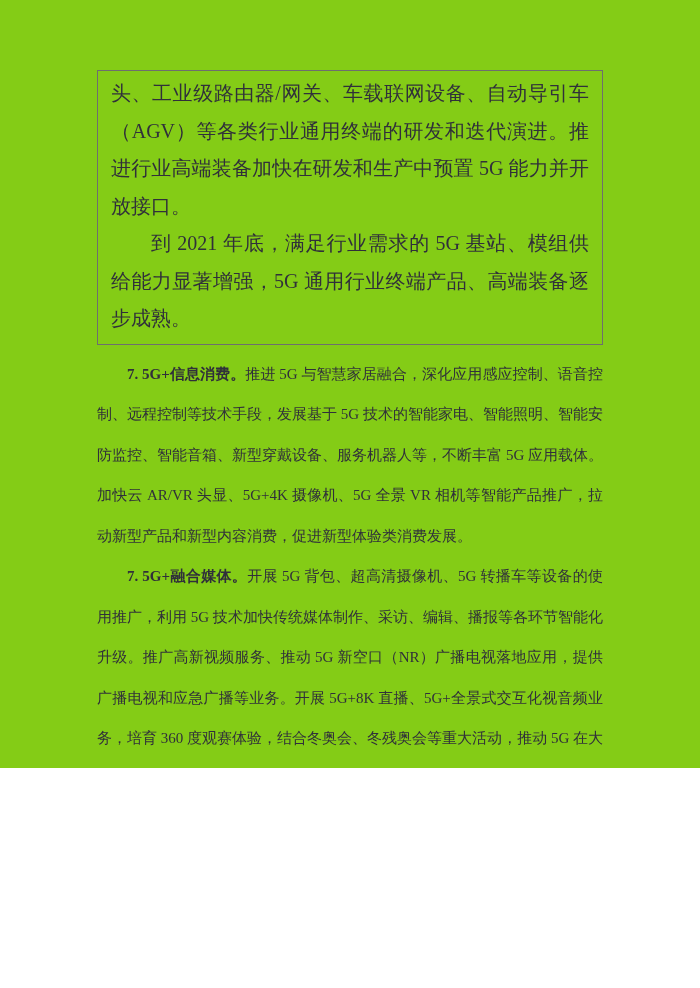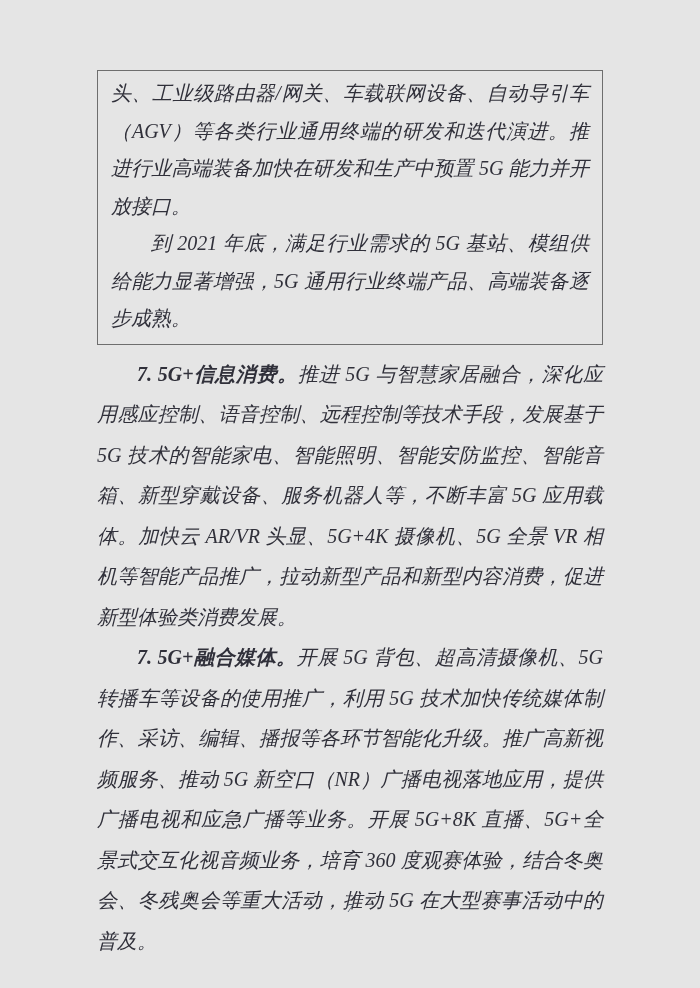--- a/index.html
+++ b/index.html
@@ -3,26 +3,25 @@
 <meta charset="utf-8">
 <style>
   html, body {
     margin: 0;
     padding: 0;
     background: #ffffff;
   }
   .page {
     position: relative;
     width: 700px;
-    height: 988px;
-    background: #e5e5e5;
+    height: 768px;
+    background: #84cc16;
     overflow: hidden;
     font-family: "Liberation Serif", "DejaVu Serif", serif;
     color: #30303a;
-    font-style: italic;
   }
   .content {
     position: absolute;
     left: 97px;
     top: 70px;
     width: 506px;
   }
   .callout {
     border: 1.5px solid #6e6e6e;
     padding: 4px 13px 6px 13px;
@@ -31,21 +30,21 @@
   }
   .callout p {
     margin: 0;
     font-size: 20px;
     line-height: 37.5px;
     text-align: justify;
     text-align-last: left;
   }
   p.body-par {
     margin: 0;
-    font-size: 20px;
+    font-size: 15px;
     line-height: 40.5px;
     text-align: justify;
     text-align-last: left;
   }
   .indent { text-indent: 2em; }
   .no-indent { text-indent: 0; }
   .h-section {
     margin: 0;
     font-size: 20px;
     line-height: 40.5px;

